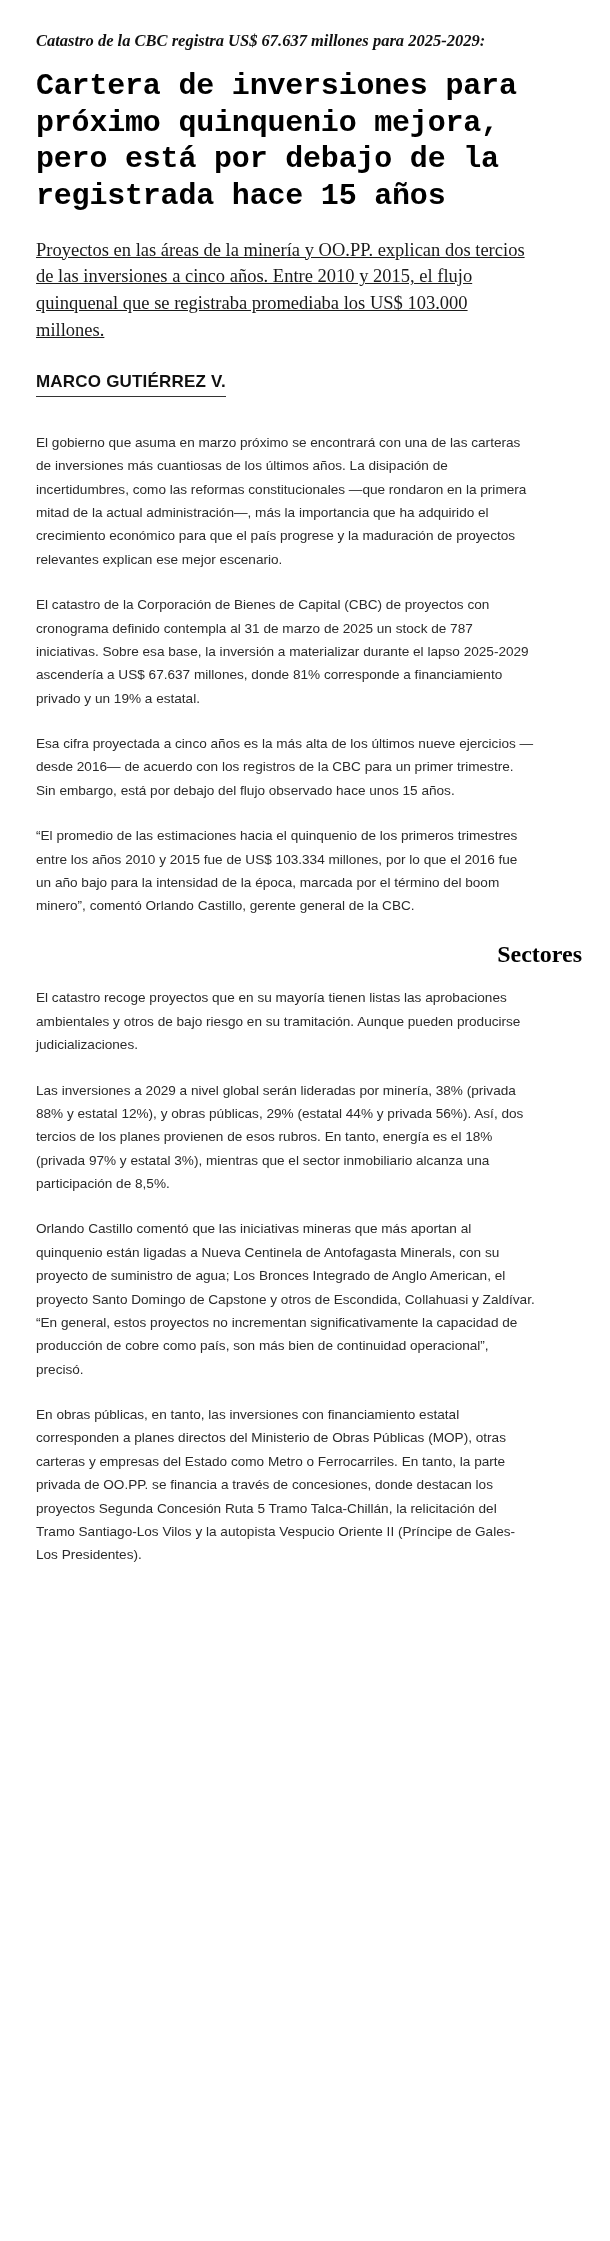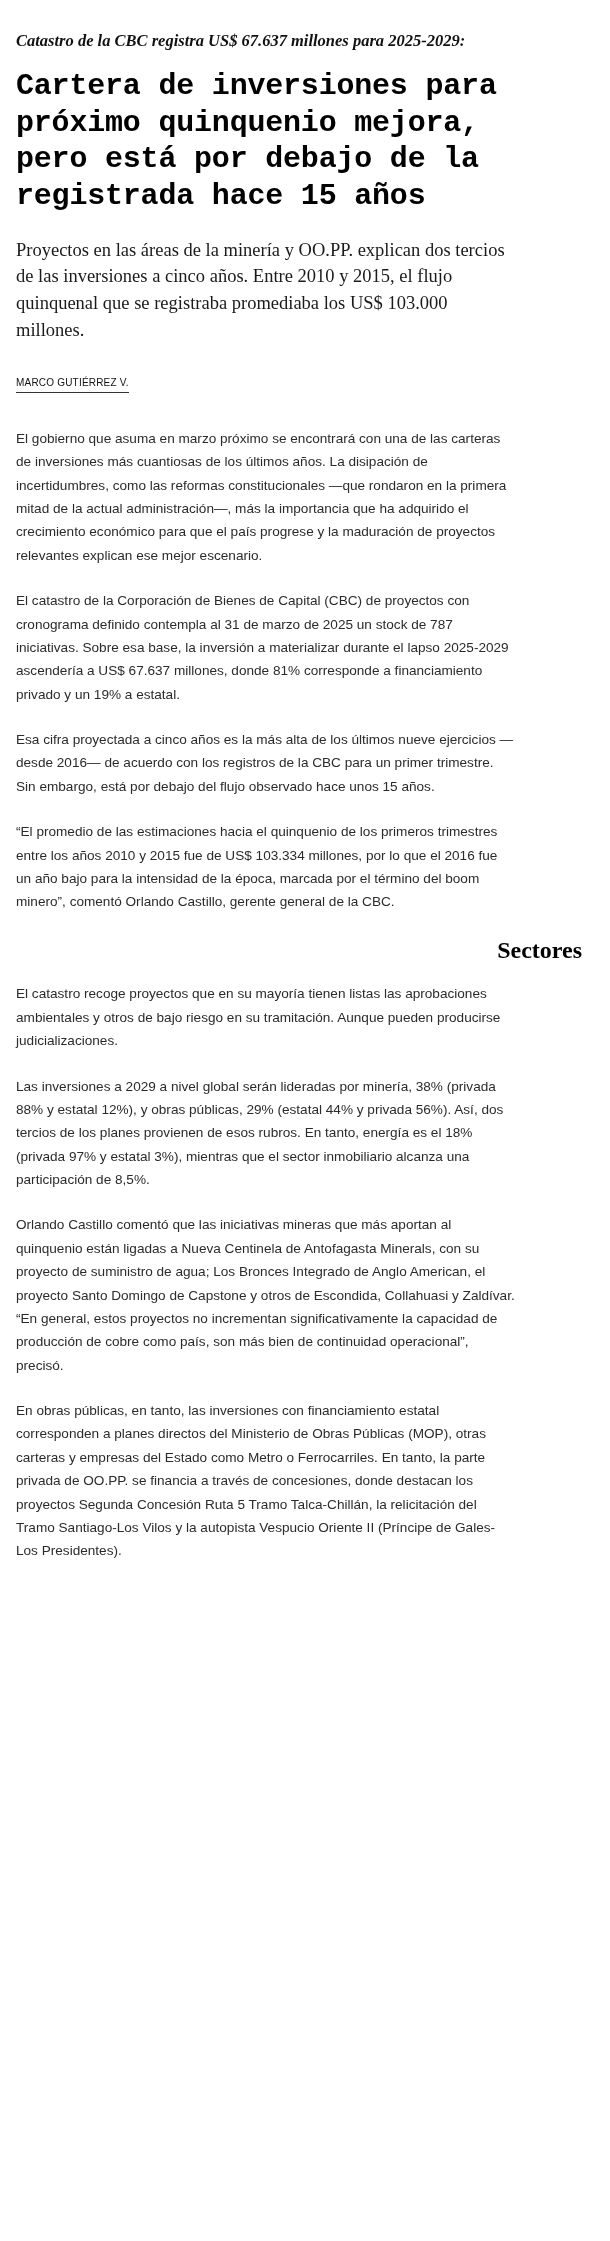--- a/index.html
+++ b/index.html
@@ -9,21 +9,21 @@
   }
   body {
     width: 610px;
     min-height: 2241px;
     font-family: "Liberation Sans", sans-serif;
     color: #1a1a1a;
   }
   .article {
     width: 610px;
     box-sizing: border-box;
-    padding: 30px 28px 24px 16px;
+    padding: 30px 28px 24px 36px;
   }
   .kicker {
     font-family: "Liberation Serif", serif;
     font-style: italic;
     font-weight: 700;
     font-size: 16.5px;
     line-height: 1.35;
     color: #111111;
     margin: 0 0 16px 0;
     max-width: 470px;
@@ -38,26 +38,27 @@
     margin: 0 0 22px 0;
     max-width: 520px;
   }
   .lead {
     font-family: "Liberation Serif", serif;
     font-size: 18.5px;
     line-height: 1.45;
     color: #1a1a1a;
     margin: 0 0 28px 0;
     max-width: 490px;
+    text-decoration: underline;
   }
   .byline {
     display: inline-block;
     font-family: "Liberation Sans", sans-serif;
-    font-weight: 400;
-    font-size: 10px;
+    font-weight: 700;
+    font-size: 17px;
     letter-spacing: 0.2px;
     color: #111111;
     border-bottom: 1px solid #333333;
     padding-bottom: 4px;
     margin: 0 0 26px 0;
   }
   .body-p {
     font-family: "Liberation Sans", sans-serif;
     font-size: 13.6px;
     line-height: 1.72;

